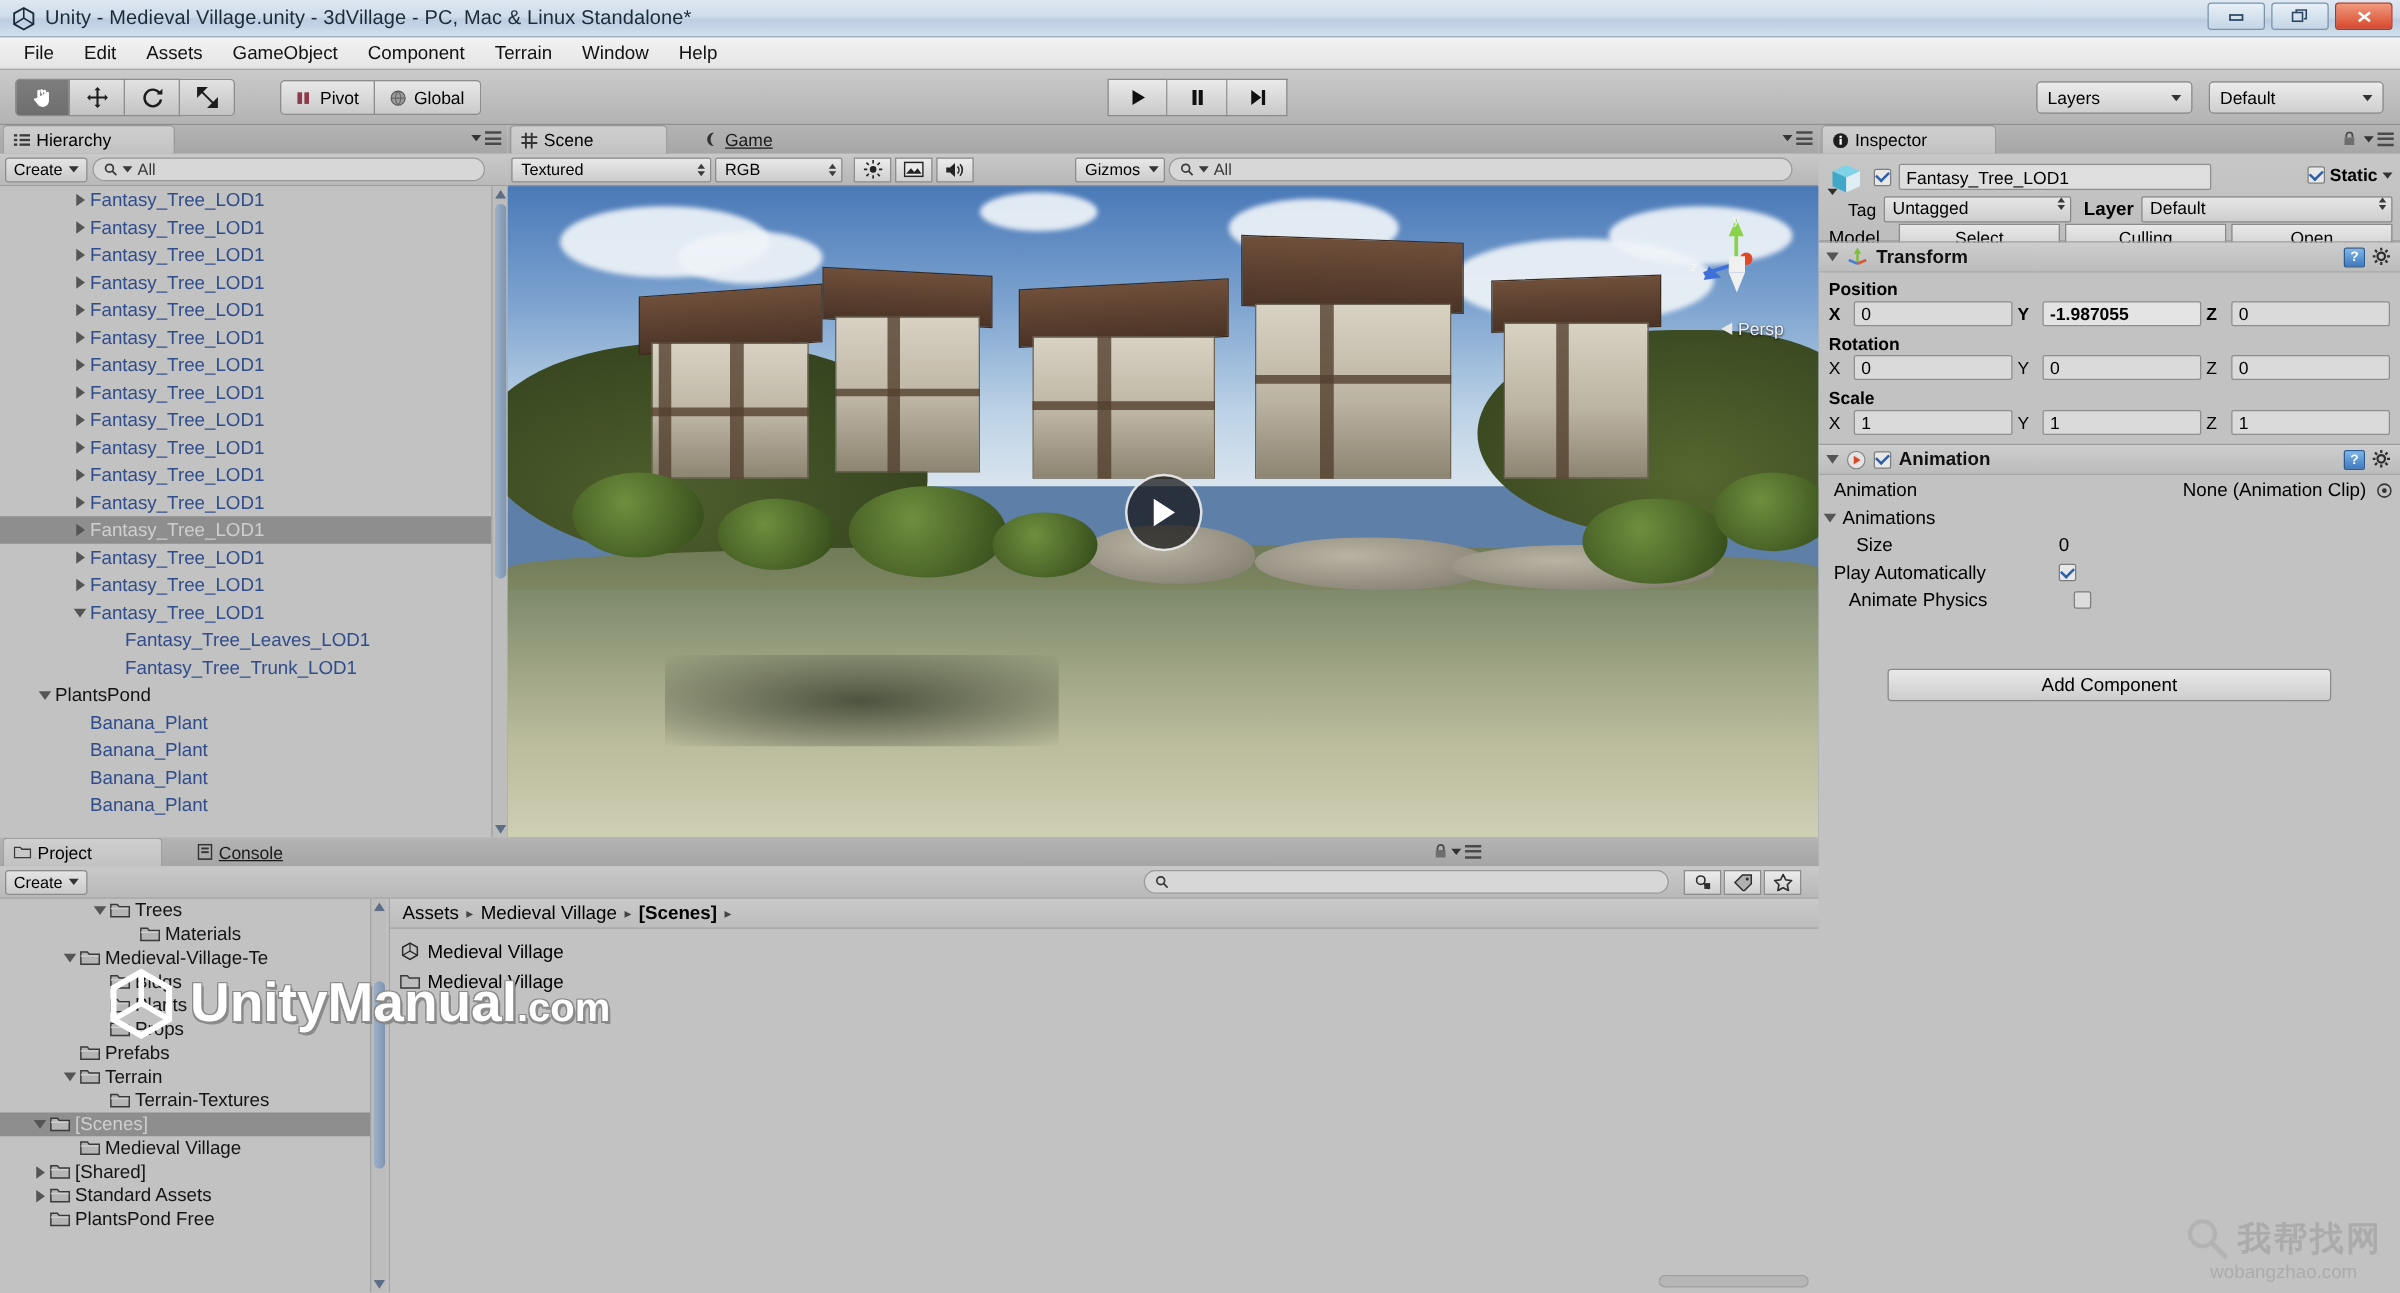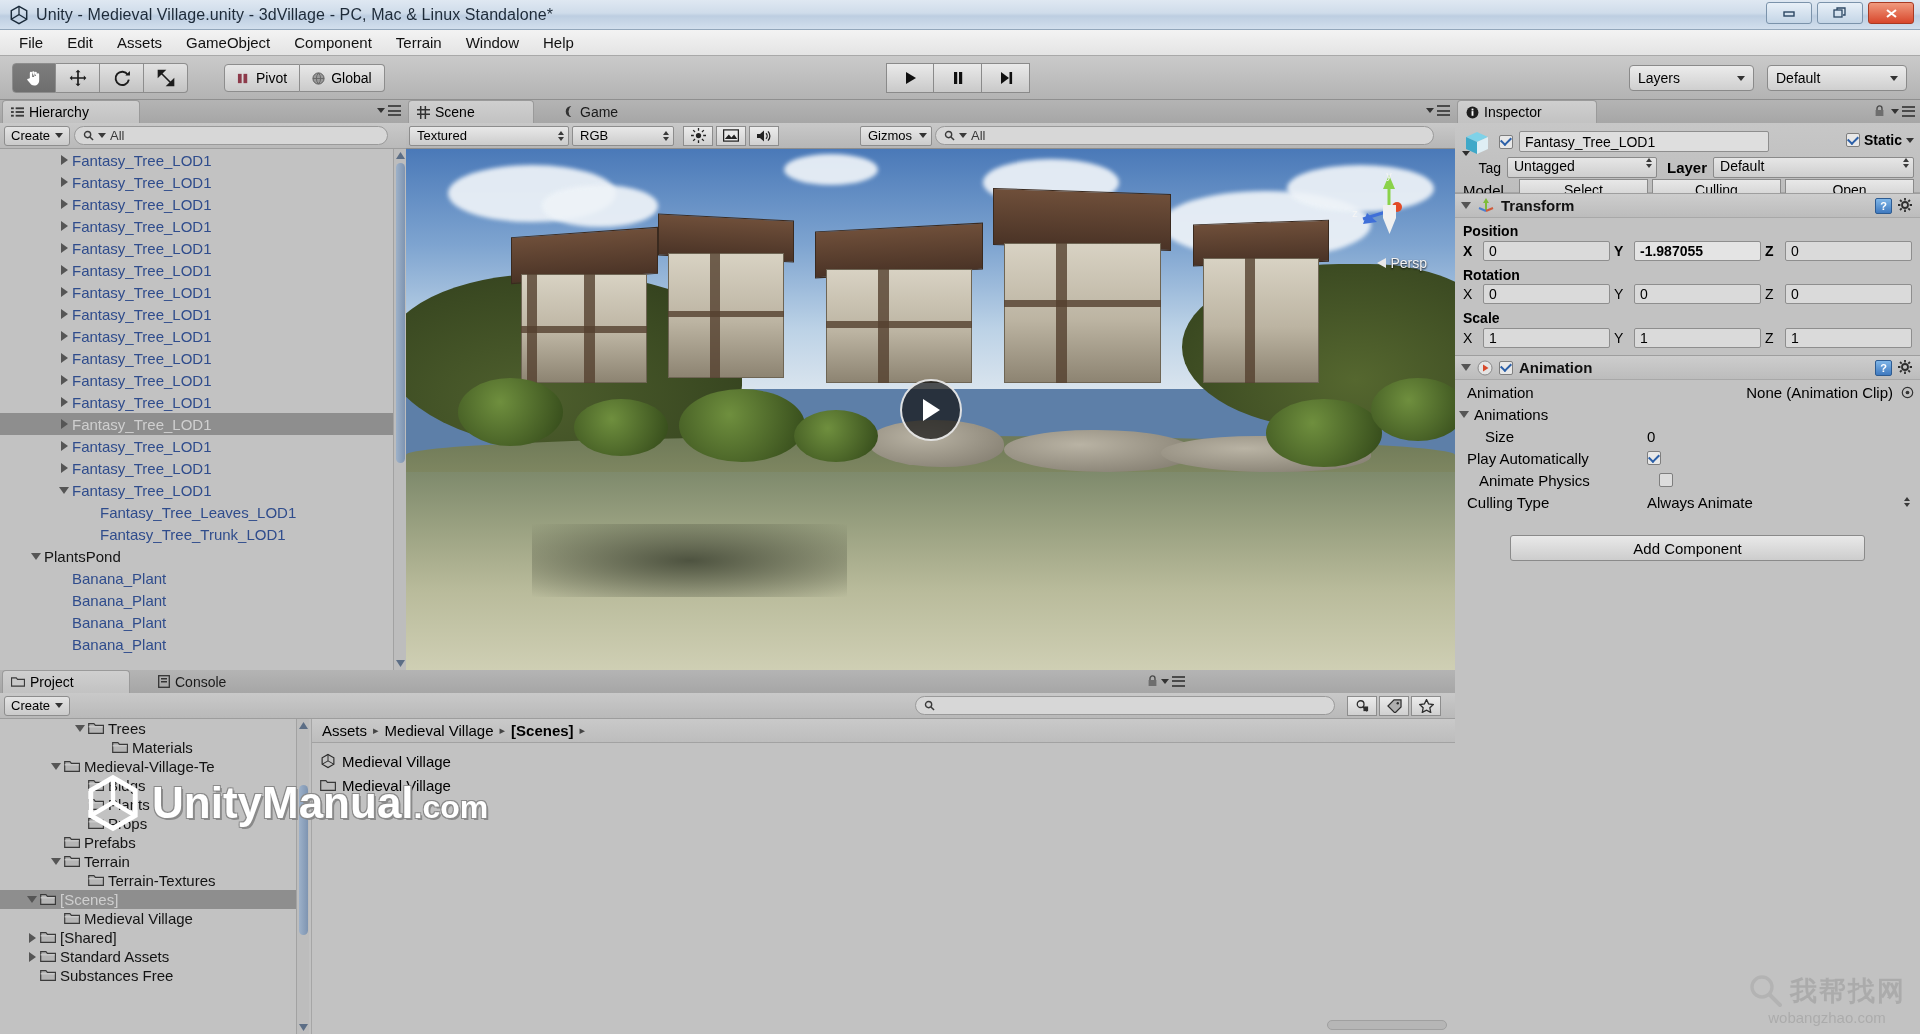--- a/index.html
+++ b/index.html
@@ -88,21 +88,21 @@
     background:linear-gradient(180deg,#b4b4b4,#a6a6a6);
   }
   .tab{
     position:absolute;top:0;height:23px;display:flex;align-items:center;
     padding:0 14px 0 8px;font-size:14px;gap:5px;
   }
   .tab.active{
     background:linear-gradient(180deg,#cfcfcf,#c2c2c2);
     border-radius:4px 4px 0 0; border:1px solid #9a9a9a;border-bottom:none;
   }
-  .tab.inactive{ color:#1a1a1a; }
+  .tab.inactive{ color:#1a1a1a;text-decoration:underline; }
   .panel-menu{ position:absolute;right:5px;top:5px;display:flex;align-items:center;gap:3px;}
   .hamb{width:13px;height:11px;display:flex;flex-direction:column;justify-content:space-between;}
   .hamb i{display:block;height:2px;background:#4a4a4a;}
 
   .subbar{
     position:absolute;left:0;height:26px;width:100%;
     background:linear-gradient(180deg,#c9c9c9,#b9b9b9);
     border-bottom:1px solid #9d9d9d;display:flex;align-items:center;padding:0 4px;gap:4px;
   }
   .createbtn{
@@ -884,28 +884,20 @@
           <span style="font-size:15px;">0</span>
         </div>
         <div style="height:22px;display:flex;align-items:center;padding-left:12px;">
           <span style="width:180px;font-size:15px;">Play Automatically</span>
           <span class="chk on"></span>
         </div>
         <div style="height:22px;display:flex;align-items:center;padding-left:24px;">
           <span style="width:180px;font-size:15px;">Animate Physics</span>
           <span class="chk"></span>
         </div>
-        <div style="height:22px;display:flex;align-items:center;padding-left:12px;">
-          <span style="width:180px;font-size:15px;">Culling Type</span>
-          <span style="flex:1;font-size:15px;">Always Animate</span>
-          <span class="updown" style="margin-right:10px;">
-              <i class="u"></i>
-              <i class="d"></i>
-            </span>
-        </div>
       </div>
 
       <div class="addcomp" style="position:absolute;left:55px;right:55px;top:412px;">
         <span>Add Component</span>
       </div>
     </div>
   </div>
 
   <div class="panel" style="left:0;top:670px;width:1455px;height:364px;">
     <div class="tabstrip">
@@ -1131,21 +1123,21 @@
           </div>
           <div class="row" style="height: 19px;">
             <span style="display:inline-block;width:24px"></span>
             <span class="arrow"></span>
             <span style="display:inline-flex;align-items:center;margin-right:4px">
               <svg width="16" height="13" viewBox="0 0 16 13">
                 <path d="M0.7 1.6h5.2l1.5 1.7h8v8H0.7z" fill="#b5b5b5" stroke="#3a3a3a" stroke-width="1.2"></path>
                 <path d="M0.7 4.2h14v1.2h-14z" fill="#cfcfcf"></path>
               </svg>
             </span>
-            <span class="lbl plain" style="font-size:15px">Substances Free</span>
+            <span class="lbl plain" style="font-size:15px">PlantsPond Free</span>
           </div>
         </div>
 
       <div class="vscroll" style="left:296px;top:0;bottom:0;">
         <div class="scroll-arrow" style="top:2px;">
           <svg width="9" height="7" viewBox="0 0 9 7">
               <path d="M4.5 0L9 7H0z" fill="#5c6e86"></path>
             </svg>
         </div>
         <div class="vthumb" style="top:66px;height:150px;"></div>

